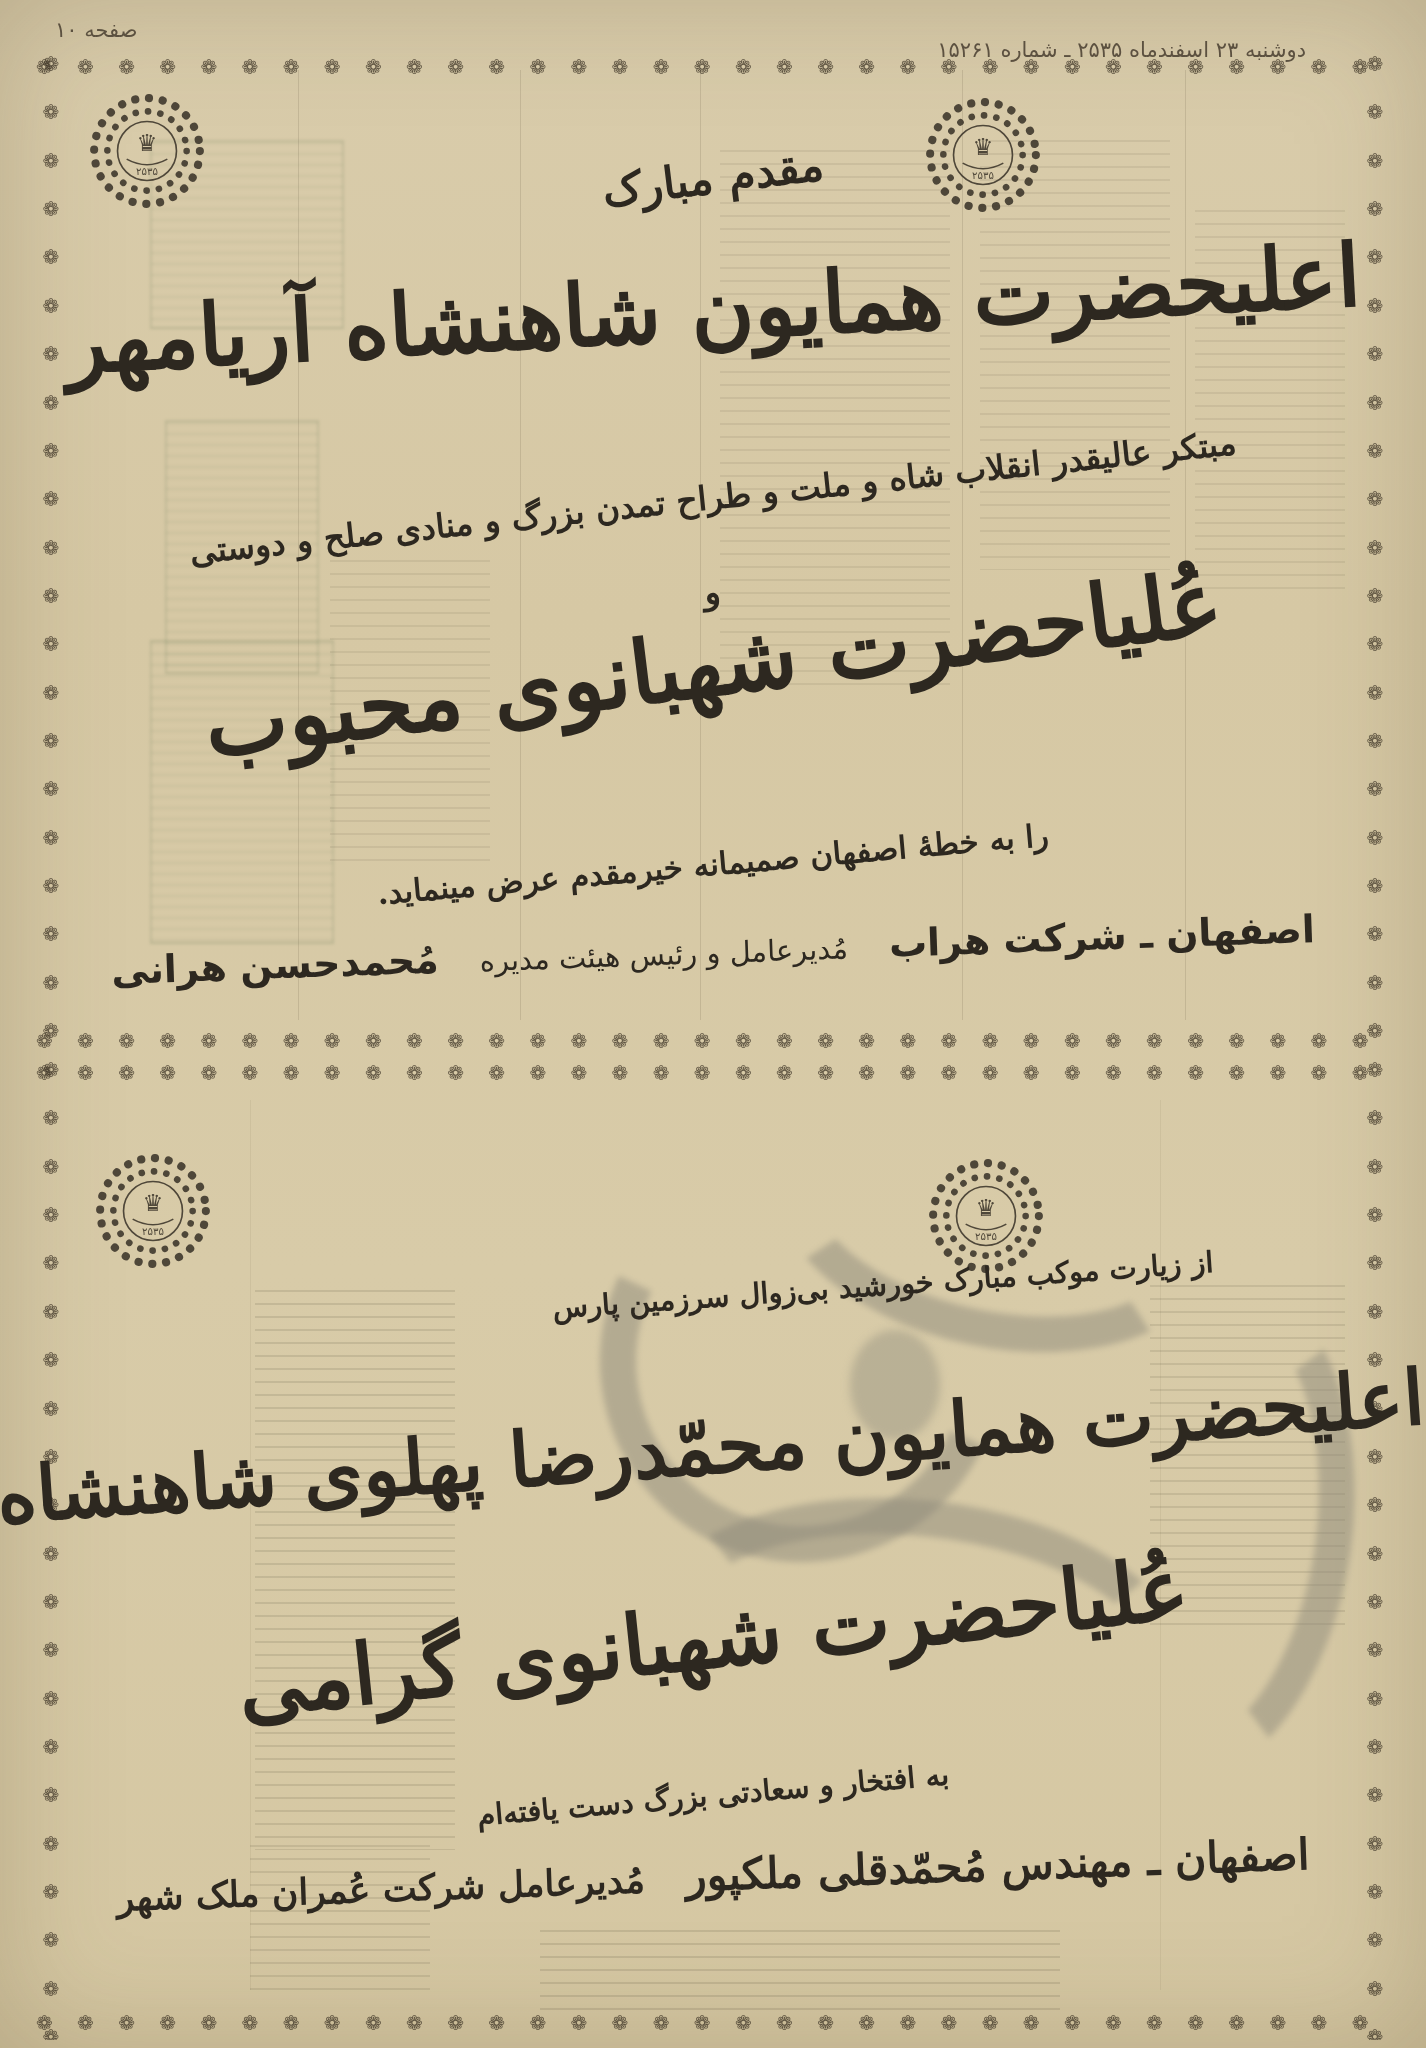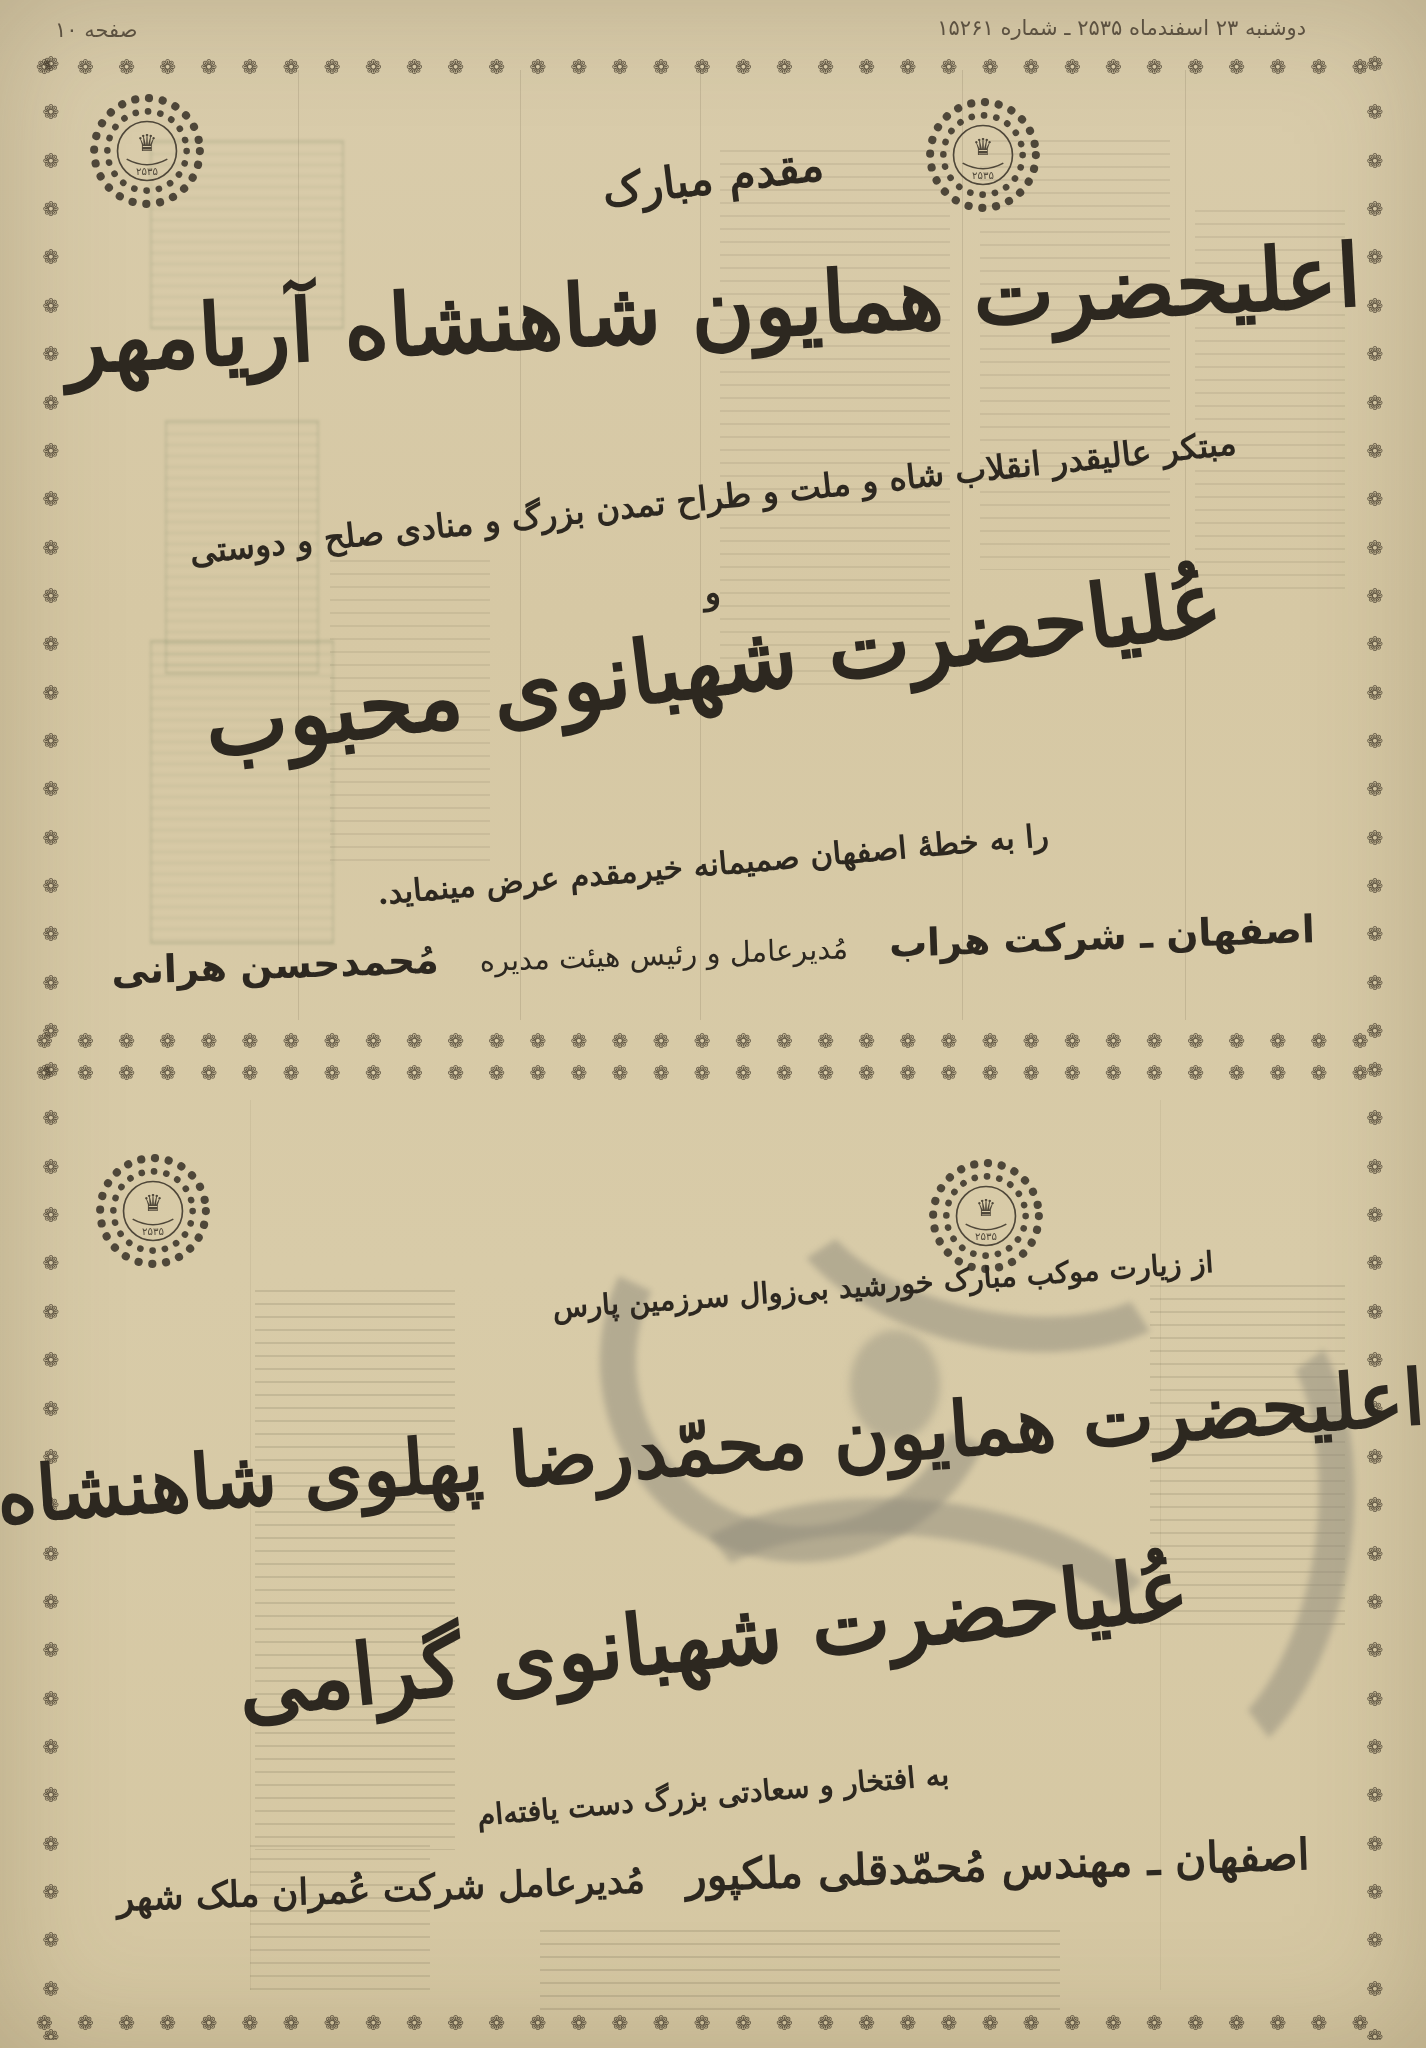--- a/index.html
+++ b/index.html
@@ -58,21 +58,21 @@
       <circle cx="60" cy="60" r="52" fill="none" stroke="#3c352a" stroke-width="8" stroke-dasharray="0.1 13.6" stroke-linecap="round"></circle>
       <circle cx="60" cy="60" r="39" fill="none" stroke="#3c352a" stroke-width="6.5" stroke-dasharray="0.1 12.2" stroke-linecap="round"></circle>
       <circle cx="60" cy="60" r="29" fill="none" stroke="#3c352a" stroke-width="1.6"></circle>
       <text x="60" y="60" text-anchor="middle" font-size="23" fill="#3c352a">♛</text>
       <path d="M40 68 Q60 79 80 68" stroke="#3c352a" fill="none" stroke-width="1.5"></path>
       <text x="60" y="84" text-anchor="middle" font-size="10" fill="#3c352a">۲۵۳۵</text>
     </symbol>
   </svg>
 
   <div class="abs hdr" style="left:55px;top:18px;direction:rtl">صفحه ۱۰</div>
-  <div class="abs hdr" style="right:120px;top:16px;direction:rtl">دوشنبه ۲۳ اسفندماه ۲۵۳۵ ـ شماره ۱۵۲۶۱</div>
+  <div class="abs hdr" style="right:120px;top:38px;direction:rtl">دوشنبه ۲۳ اسفندماه ۲۵۳۵ ـ شماره ۱۵۲۶۱</div>
 
   <div class="grule" style="left:298px;top:70px;height:950px"></div>
   <div class="grule" style="left:520px;top:70px;height:950px"></div>
   <div class="grule" style="left:700px;top:70px;height:950px"></div>
   <div class="grule" style="left:962px;top:70px;height:950px"></div>
   <div class="grule" style="left:1185px;top:70px;height:950px"></div>
   <div class="grule" style="left:250px;top:1100px;height:890px;opacity:.5"></div>
   <div class="grule" style="left:1160px;top:1100px;height:890px;opacity:.5"></div>
 
   <div class="ghostlines" style="left:720px;top:150px;width:230px;height:540px"></div>

